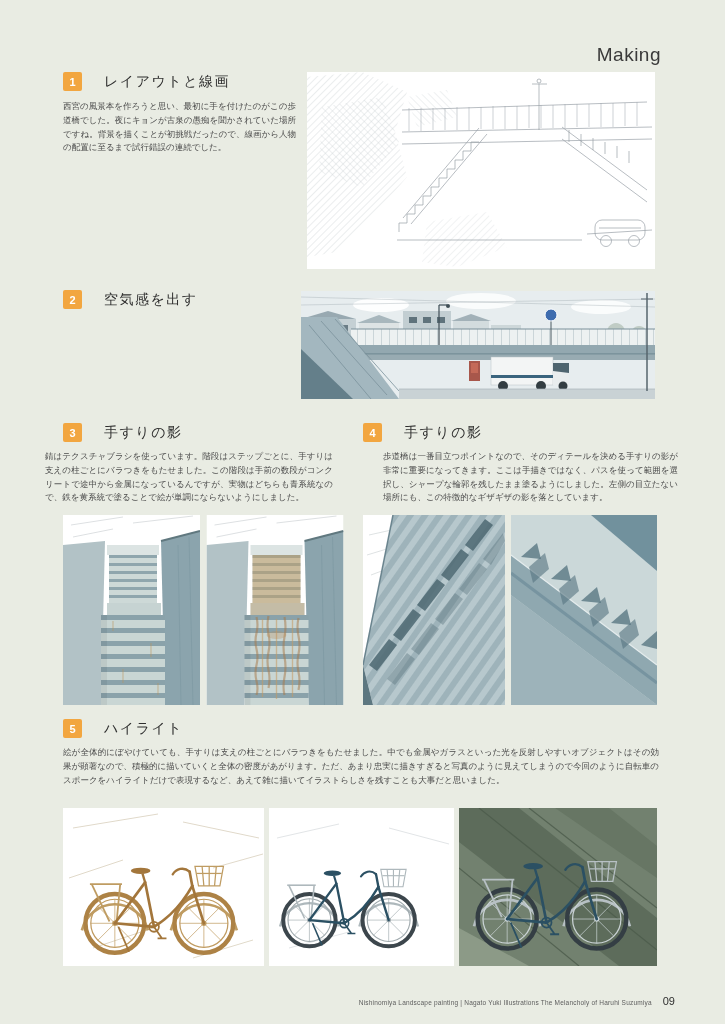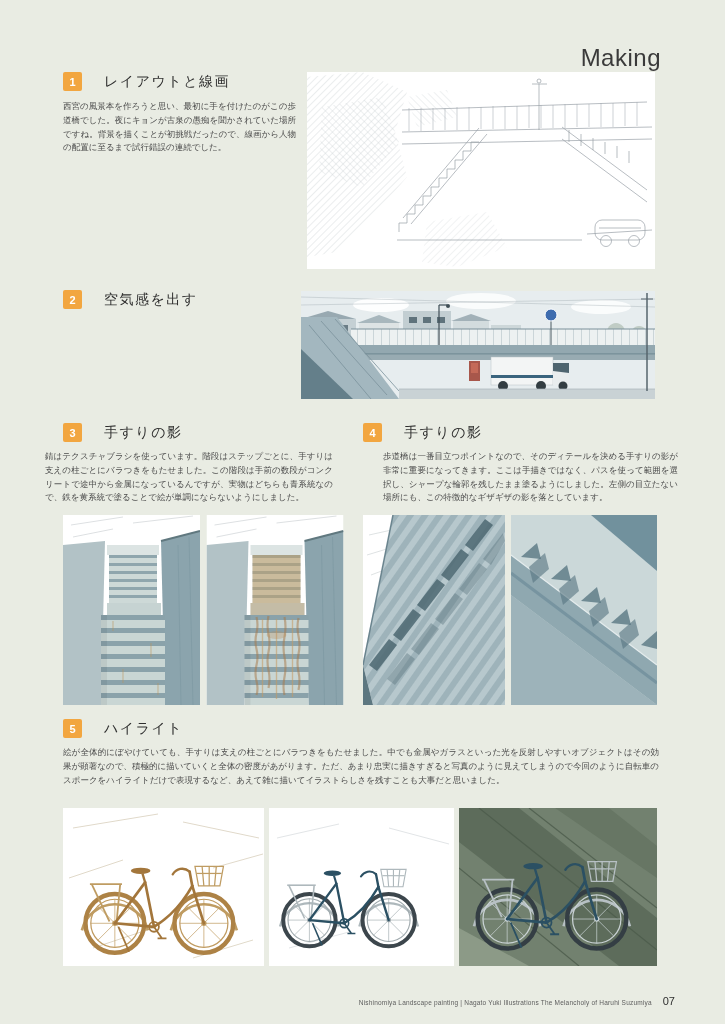--- a/index.html
+++ b/index.html
@@ -1,20 +1,20 @@
 <!DOCTYPE html>
 <html lang="ja"><head>
 <meta charset="utf-8">
 <style>
   * { margin:0; padding:0; box-sizing:border-box; }
   html,body { margin:0; padding:0; background:#cfd2c9; }
   body { font-family:"Liberation Sans","DejaVu Sans",sans-serif; }
   .page { position:relative; width:725px; height:1024px; background:#e9ece3; overflow:hidden; }
 
-  .making { position:absolute; top:44px; right:64px; font-size:24px; color:#3a3a3a; letter-spacing:.5px; }
+  .making { position:absolute; top:44px; right:64px; font-size:19px; color:#3a3a3a; letter-spacing:.5px; }
 
   .sec-head { position:absolute; display:flex; align-items:center; gap:9px; }
   .badge { display:inline-flex; width:19px; height:19px; background:#f2a640; color:#fff;
            font-size:11px; font-weight:bold; align-items:center; justify-content:center; border-radius:2px; }
   .sec-title { font-size:14px; font-weight:400; color:#2e2e2e; letter-spacing:1.5px;margin-left:13px; }
 
   .txt { position:absolute; font-size:8.5px; line-height:1.62; color:#4b4b4b; text-align:justify; }
   .txt p + p { margin-top:9px; }
 
   figure { position:absolute; margin:0; }
@@ -413,16 +413,16 @@
           <path d="M0,60 L120,158"></path>
       </g>
       <g transform="translate(-2,10) scale(0.95)" style="--tire:#343e44;--rim:#c9d2d4;--frame:#2b5063;--accent:#b7c0c4">
         <use href="#bike"></use>
       </g>
     </svg>
   </figure>
 
   <div class="footer">
     <span class="footer-credit">Nishinomiya Landscape painting | Nagato Yuki Illustrations The Melancholy of Haruhi Suzumiya</span>
-    <span class="page-number">07</span>
+    <span class="page-number">09</span>
   </div>
 
 </div>
 
 </body></html>

